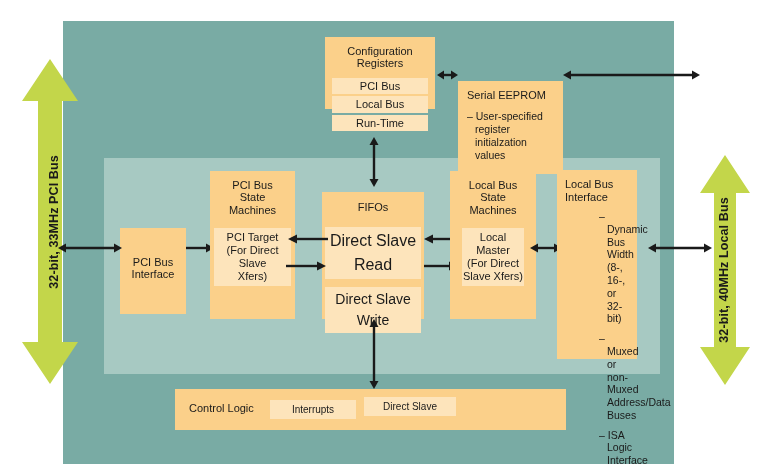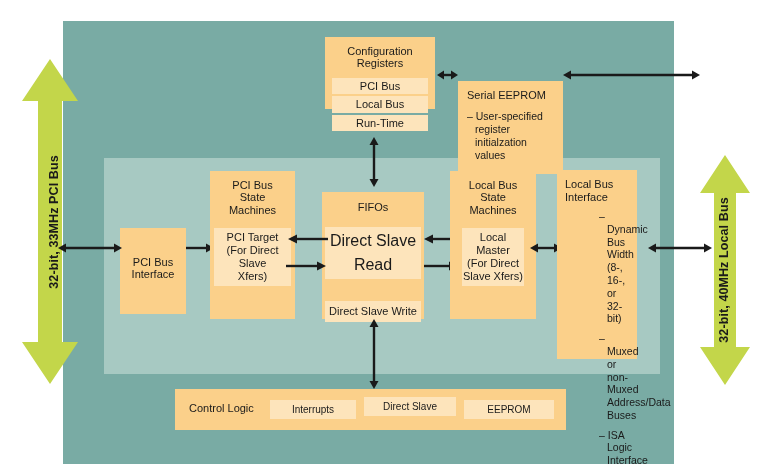--- a/index.html
+++ b/index.html
@@ -123,21 +123,21 @@
     <div class="subbox" style="margin:12px 4px 0;line-height:1.18;padding:3px 12px;">
       <span>PCI Target</span><br>
       <span>(For Direct</span><br>
       <span>Slave Xfers)</span>
     </div>
   </div>
 
   <div class="box" style="left:322px;top:192px;width:102px;height:127px;padding-top:9px;">
     <div class="title">FIFOs</div>
     <div class="subbox" style="margin:14px 3px 0;padding:2px 0;font-size:16px;">Direct Slave Read</div>
-    <div class="subbox" style="margin:22px 3px 0;padding:2px 0;font-size:11px;">Direct Slave Write</div>
+    <div class="subbox" style="margin:8px 3px 0;padding:2px 0;font-size:14px;">Direct Slave Write</div>
   </div>
 
   <div class="conn" style="left:288px;top:232px;">
     <svg width="40" height="14" viewBox="0 0 40 14">
       <line x1="8" y1="7" x2="40" y2="7" stroke="#1a1a1a" stroke-width="2.4"></line>
       <polygon points="0,7 9,2.5 9,11.5" fill="#1a1a1a"></polygon>
     </svg>
   </div>
 
   <div class="conn" style="left:286px;top:259px;">
@@ -207,16 +207,15 @@
       <line x1="4" y1="7" x2="60" y2="7" stroke="#1a1a1a" stroke-width="2.4"></line>
       <polygon points="0,7 8,2.5 8,11.5" fill="#1a1a1a"></polygon>
       <polygon points="64,7 56,2.5 56,11.5" fill="#1a1a1a"></polygon>
     </svg>
   </div>
 
   <div class="box" style="left:175px;top:389px;width:391px;height:41px;">
     <div style="position:absolute;left:14px;top:13px;font-size:11px;">Control Logic</div>
     <div class="subbox" style="position:absolute;left:95px;top:11px;width:86px;padding:2px 0;font-size:10px;">Interrupts</div>
     <div class="subbox" style="position:absolute;left:189px;top:8px;width:92px;padding:2px 0;font-size:10px;">Direct Slave</div>
-    <div class="subbox" style="position:absolute;left:289px;top:11px;width:90px;padding:2px 0;font-size:10px;">EEPROM</div>
   </div>
 
 </div>
 
 </body></html>

